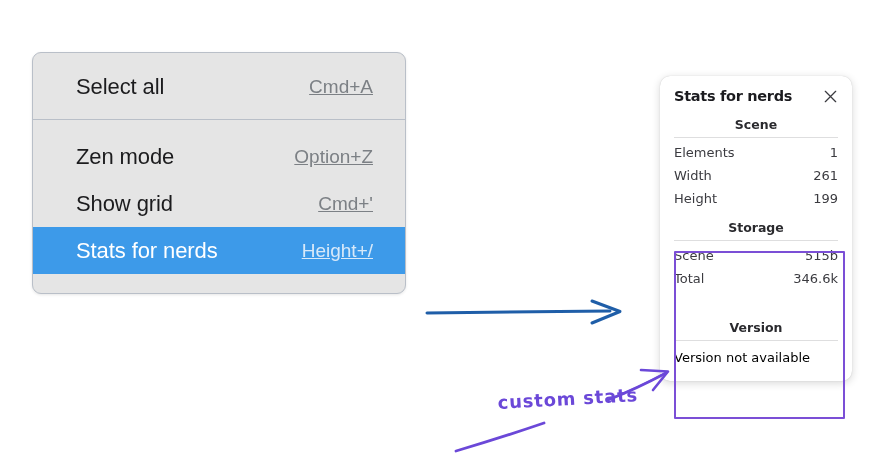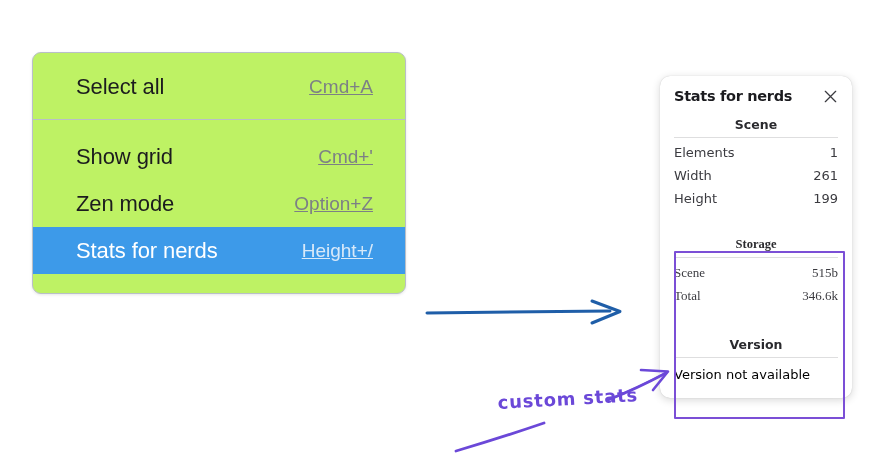--- a/index.html
+++ b/index.html
@@ -15,21 +15,21 @@
     font-family: "Liberation Sans", sans-serif;
     -webkit-font-smoothing: antialiased;
   }
 
   
   #context-menu {
     position: absolute;
     left: 32px;
     top: 52px;
     width: 374px;
-    background: #bef264;
+    background: #e5e5e5;
     border: 1px solid #b9bfc8;
     border-radius: 9px;
     box-shadow: 0 1px 3px rgba(0,0,0,0.10);
     overflow: hidden;
     box-sizing: border-box;
   }
   .menu-section {
     padding: 0;
   }
   .menu-section.first {
@@ -182,26 +182,26 @@
 
   <div class="menu-section first">
     <div class="menu-item">
       <span class="mi-label">Select all</span>
       <span class="mi-shortcut">Cmd+A</span>
     </div>
   </div>
 
   <div class="menu-section second">
     <div class="menu-item">
+      <span class="mi-label">Zen mode</span>
+      <span class="mi-shortcut">Option+Z</span>
+    </div>
+    <div class="menu-item">
       <span class="mi-label">Show grid</span>
       <span class="mi-shortcut">Cmd+'</span>
-    </div>
-    <div class="menu-item">
-      <span class="mi-label">Zen mode</span>
-      <span class="mi-shortcut">Option+Z</span>
     </div>
     <div class="menu-item selected">
       <span class="mi-label">Stats for nerds</span>
       <span class="mi-shortcut">Height+/</span>
     </div>
   </div>
 
   <div class="menu-footer"></div>
 </div>
 
@@ -226,21 +226,21 @@
     <div class="sp-row">
       <span class="sp-key">Width</span>
       <span class="sp-val">261</span>
     </div>
     <div class="sp-row">
       <span class="sp-key">Height</span>
       <span class="sp-val">199</span>
     </div>
   </div>
 
-  <div style="margin-top:24px;font-family:Liberation Serif, serif;">
+  <div style="margin-top:7px;">
     <div class="sp-section-head">Storage</div>
     <div class="sp-rule"></div>
     <div class="sp-row">
       <span class="sp-key">Scene</span>
       <span class="sp-val">515b</span>
     </div>
     <div class="sp-row">
       <span class="sp-key">Total</span>
       <span class="sp-val">346.6k</span>
     </div>

